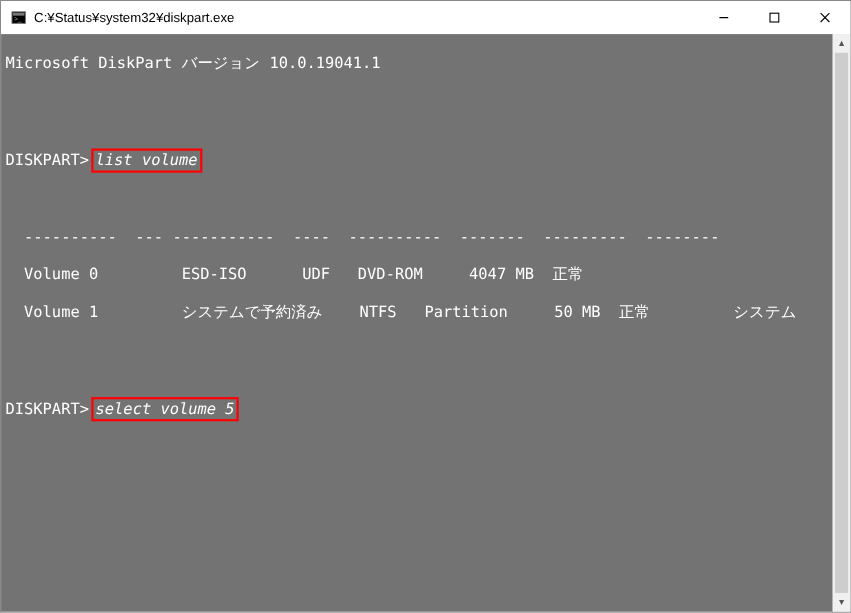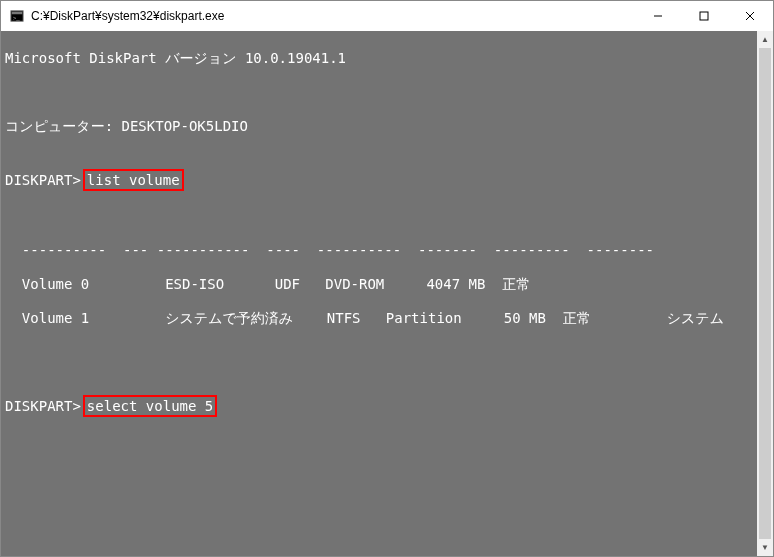--- a/index.html
+++ b/index.html
@@ -51,20 +51,21 @@
     white-space: pre;
     overflow: hidden;
     position: relative;
   }
   .hl {
     display: inline-block;
     border: 2px solid #ff0000;
     padding: 0 2px;
     line-height: 18px;
     margin-left: 2px;
+    font-style: italic;
   }
   .scrollbar {
     position: absolute;
     right: 1px;
     top: 31px;
     bottom: 1px;
     width: 16px;
     background: #f0f0f0;
     display: flex;
     flex-direction: column;
@@ -87,21 +88,21 @@
 
 <div class="window">
   <div class="titlebar">
     <span class="icon">
       <svg viewBox="0 0 16 16">
           <rect x="1" y="2" width="14" height="12" fill="#000" stroke="#777"></rect>
           <rect x="2" y="3" width="12" height="3" fill="#777"></rect>
           <text x="3" y="12" font-size="7" fill="#aaa">&gt;_</text>
         </svg>
     </span>
-    <span class="title">C:¥DiskPart¥system32¥diskpart.exe</span>
+    <span class="title">C:¥Status¥system32¥diskpart.exe</span>
     <div class="controls">
       <div class="btn">
           <svg width="10" height="10">
             <line x1="1" y1="5" x2="9" y2="5" stroke="#000" stroke-width="1"></line>
           </svg>
         </div>
       <div class="btn">
           <svg width="10" height="10">
             <rect x="1" y="1" width="8" height="8" fill="none" stroke="#000" stroke-width="1"></rect>
           </svg>
@@ -111,21 +112,20 @@
             <line x1="1" y1="1" x2="9" y2="9" stroke="#000" stroke-width="1"></line>
             <line x1="9" y1="1" x2="1" y2="9" stroke="#000" stroke-width="1"></line>
           </svg>
         </div>
     </div>
   </div>
 
   <div class="terminal">
 <div>Microsoft DiskPart バージョン 10.0.19041.1</div>
 <br>
-<div>コンピューター: DESKTOP-OK5LDIO</div>
 <br><div><span>DISKPART&gt;</span><span class="hl">list volume</span></div>
 <br>
 <div>  ----------  --- -----------  ----  ----------  -------  ---------  --------</div>
 <div>  Volume 0         ESD-ISO      UDF   DVD-ROM     4047 MB  正常</div>
 <div>  Volume 1         システムで予約済み    NTFS   Partition     50 MB  正常         システム</div>
 <br>
 <br><div><span>DISKPART&gt;</span><span class="hl">select volume 5</span></div>
 <br>
 <br>
 <br>

